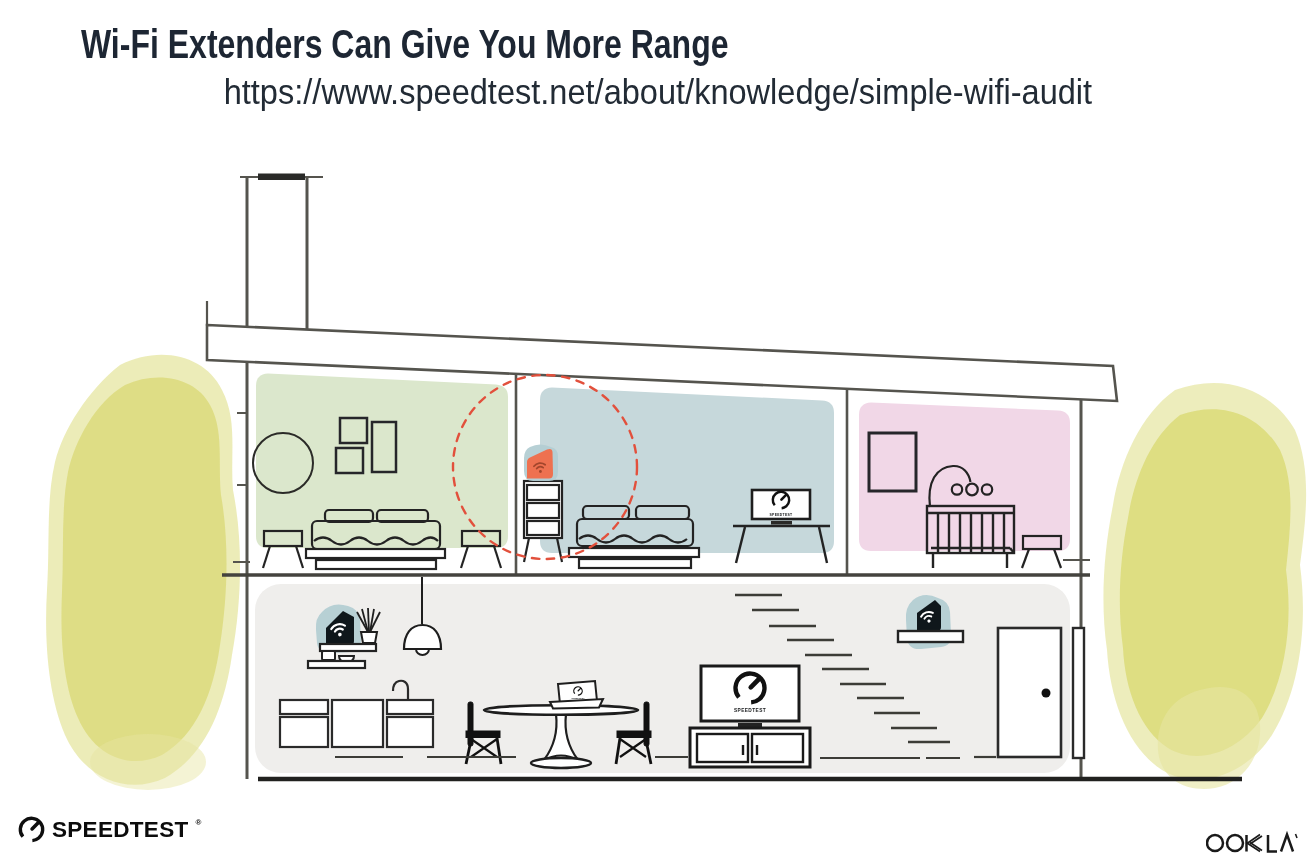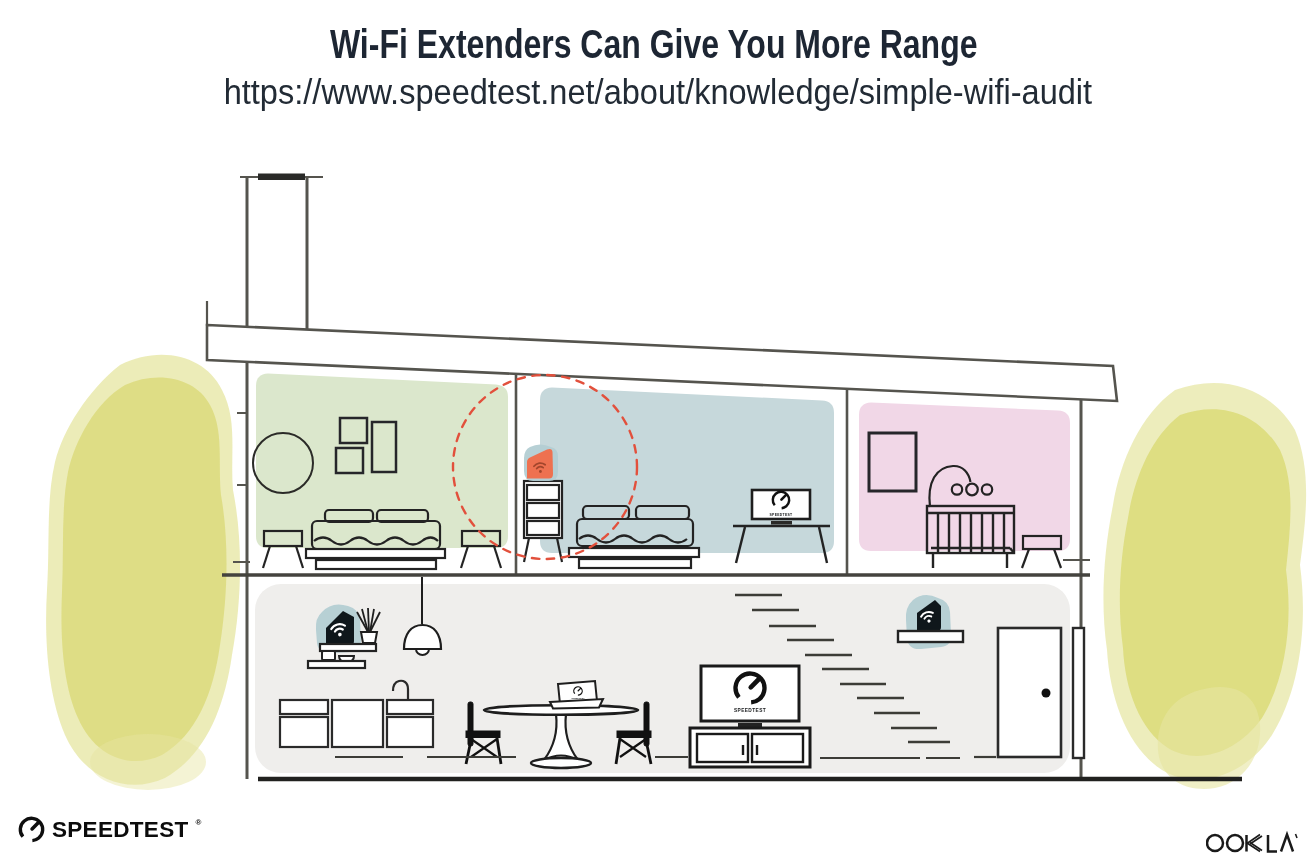--- a/index.html
+++ b/index.html
@@ -1,18 +1,18 @@
 <!DOCTYPE html>
 <html><head>
 <meta charset="utf-8">
 <style>
   html,body{margin:0;padding:0;background:#ffffff;}
   .canvas{position:relative;width:1308px;height:861px;overflow:hidden;background:#fff;
           font-family:"Liberation Sans",sans-serif;}
-  .title{position:absolute;top:22px;left:0;width:100%;text-align:center;margin:0;
+  .title{position:absolute;top:22px;left:0;width:100%;margin:0;
          font-size:40px;font-weight:700;color:#1d2633;white-space:nowrap;}
   .title .condense{display:inline-block;transform:scaleX(0.80);transform-origin:center;}
   .url{position:absolute;top:72px;left:4px;width:100%;text-align:center;
        font-size:35px;font-weight:400;color:#222b35;white-space:nowrap;}
   .url .condense{display:inline-block;transform:scaleX(0.93);transform-origin:center;}
   .house-svg{position:absolute;left:0;top:0;}
   .footer-left{position:absolute;left:18px;top:816px;display:flex;align-items:center;gap:7px;}
   .footer-left .wordmark{font-size:22.5px;font-weight:700;color:#0c0c0c;letter-spacing:.3px;}
   .footer-left sup{font-size:8px;position:relative;top:-7px;font-weight:700;color:#0c0c0c;}
   .ookla-logo{position:absolute;left:1206px;top:829px;}

